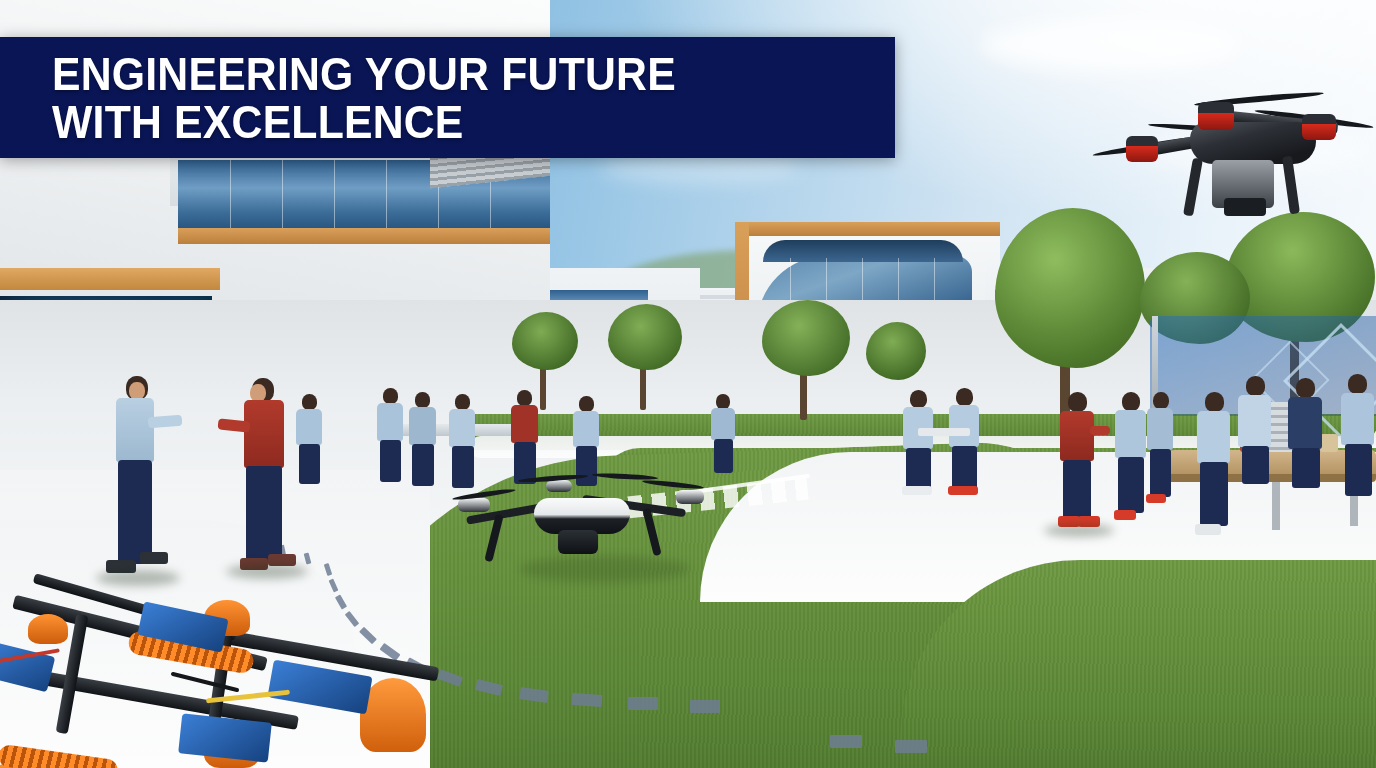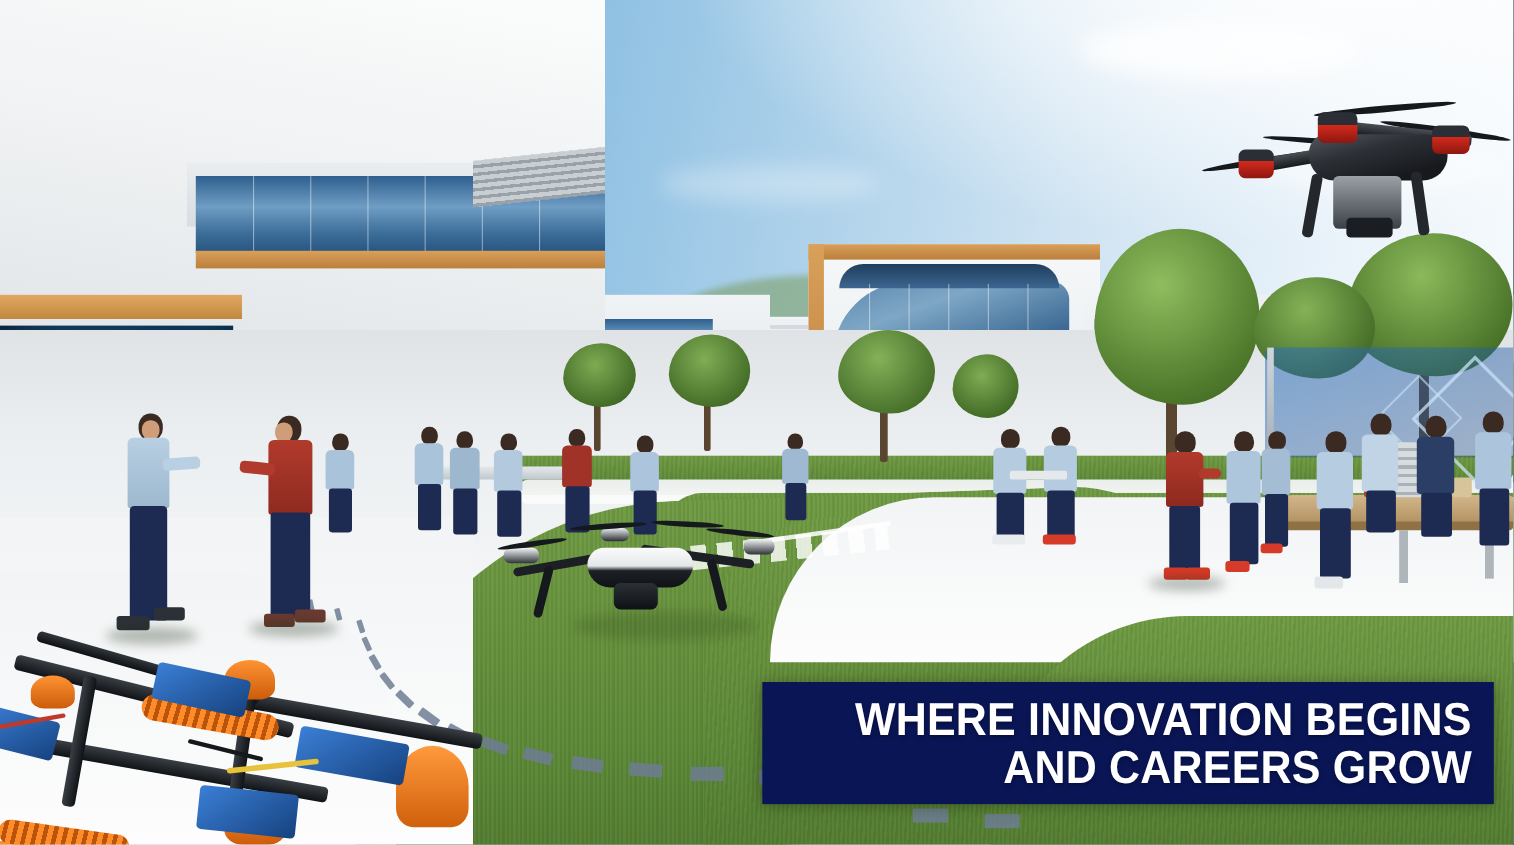--- a/index.html
+++ b/index.html
@@ -389,19 +389,19 @@
     <div style="position:absolute;left:28px;top:156px;width:120px;height:22px;background:repeating-linear-gradient(96deg,#ff8c28 0 5px,#b9540a 5px 9px);border-radius:12px;transform:rotate(8deg);"></div>
     <div style="position:absolute;left:170px;top:14px;width:86px;height:34px;background:linear-gradient(140deg,#3b7fd6,#16427f);border-radius:4px;transform:rotate(12deg);"></div>
     <div style="position:absolute;left:300px;top:72px;width:100px;height:38px;background:linear-gradient(140deg,#3b7fd6,#16427f);border-radius:4px;transform:rotate(10deg);"></div>
     <div style="position:absolute;left:210px;top:122px;width:90px;height:40px;background:linear-gradient(140deg,#3b7fd6,#16427f);border-radius:4px;transform:rotate(6deg);"></div>
     <div style="position:absolute;left:10px;top:52px;width:72px;height:36px;background:linear-gradient(140deg,#3b7fd6,#16427f);border-radius:4px;transform:rotate(14deg);"></div>
     <div style="position:absolute;left:236px;top:98px;width:84px;height:5px;background:#e8c23a;border-radius:3px;transform:rotate(-6deg);"></div>
     <div style="position:absolute;left:200px;top:84px;width:70px;height:4px;background:#15181b;border-radius:3px;transform:rotate(14deg);"></div>
     <div style="position:absolute;left:24px;top:58px;width:66px;height:4px;background:#c0392b;border-radius:3px;transform:rotate(-10deg);"></div>
   </div>
 
-
-  <div class="banner" id="banner-bottom">
-    <div class="line">WHERE INNOVATION BEGINS</div>
-    <div class="line">AND CAREERS GROW</div>
-  </div>
+  <div class="banner" id="banner-top">
+    <div class="line">ENGINEERING YOUR FUTURE</div>
+    <div class="line">WITH EXCELLENCE</div>
+  </div>
+
 
 </div>
 
 </body></html>

